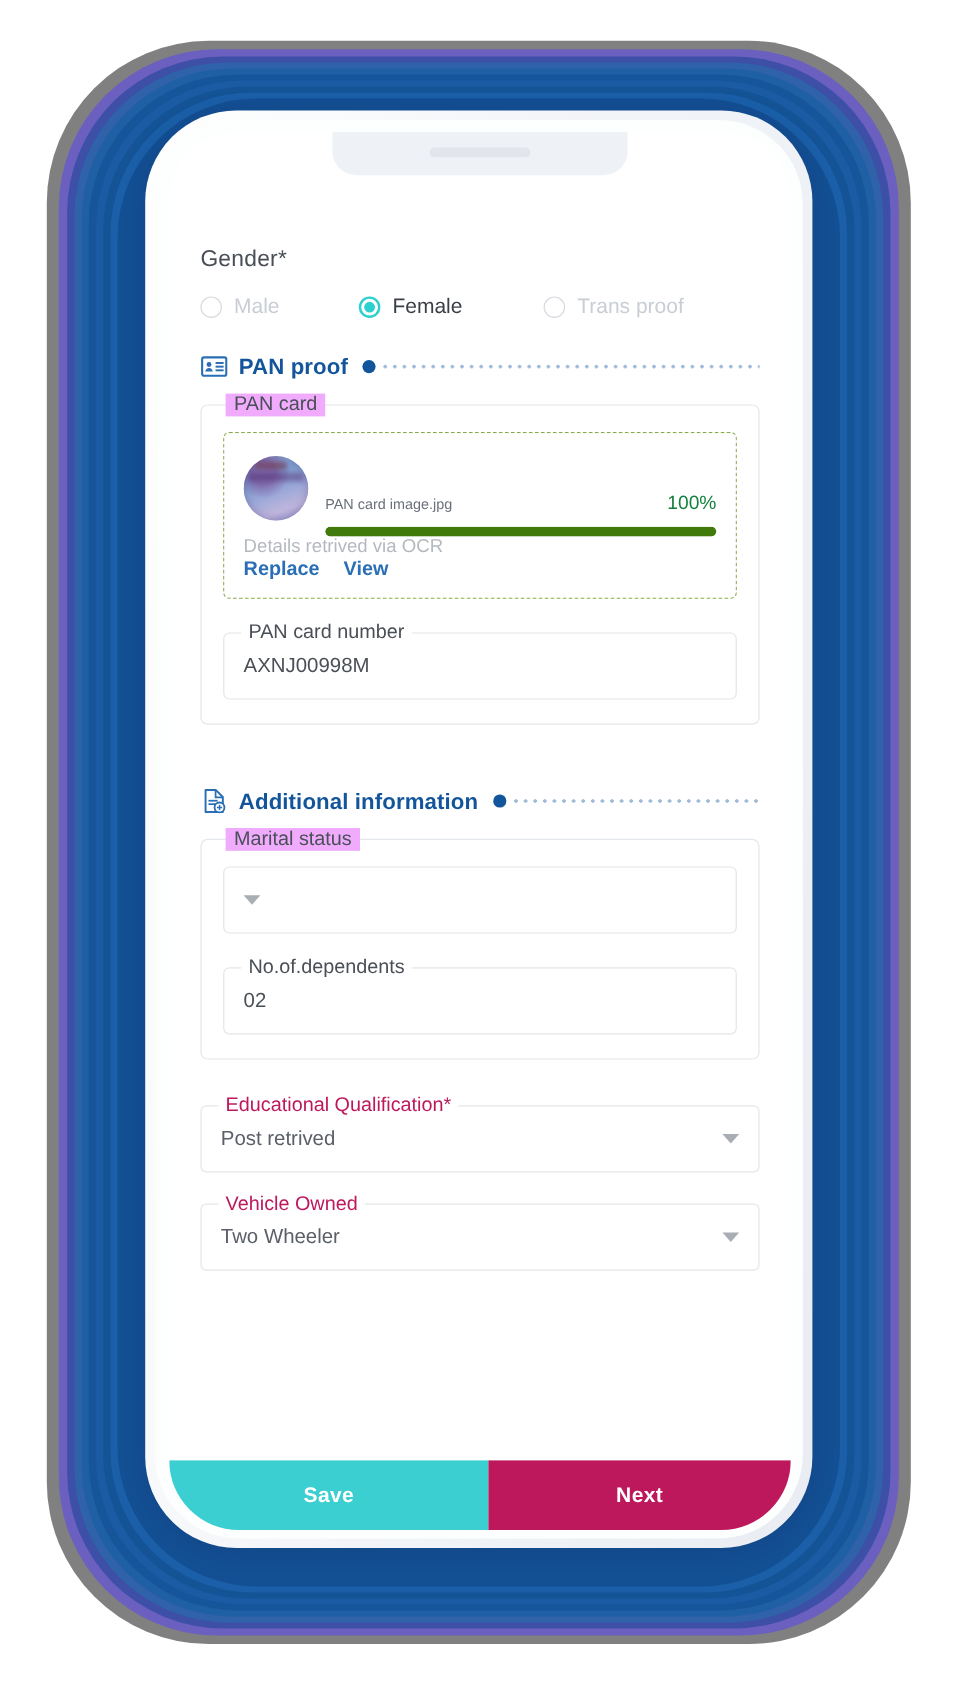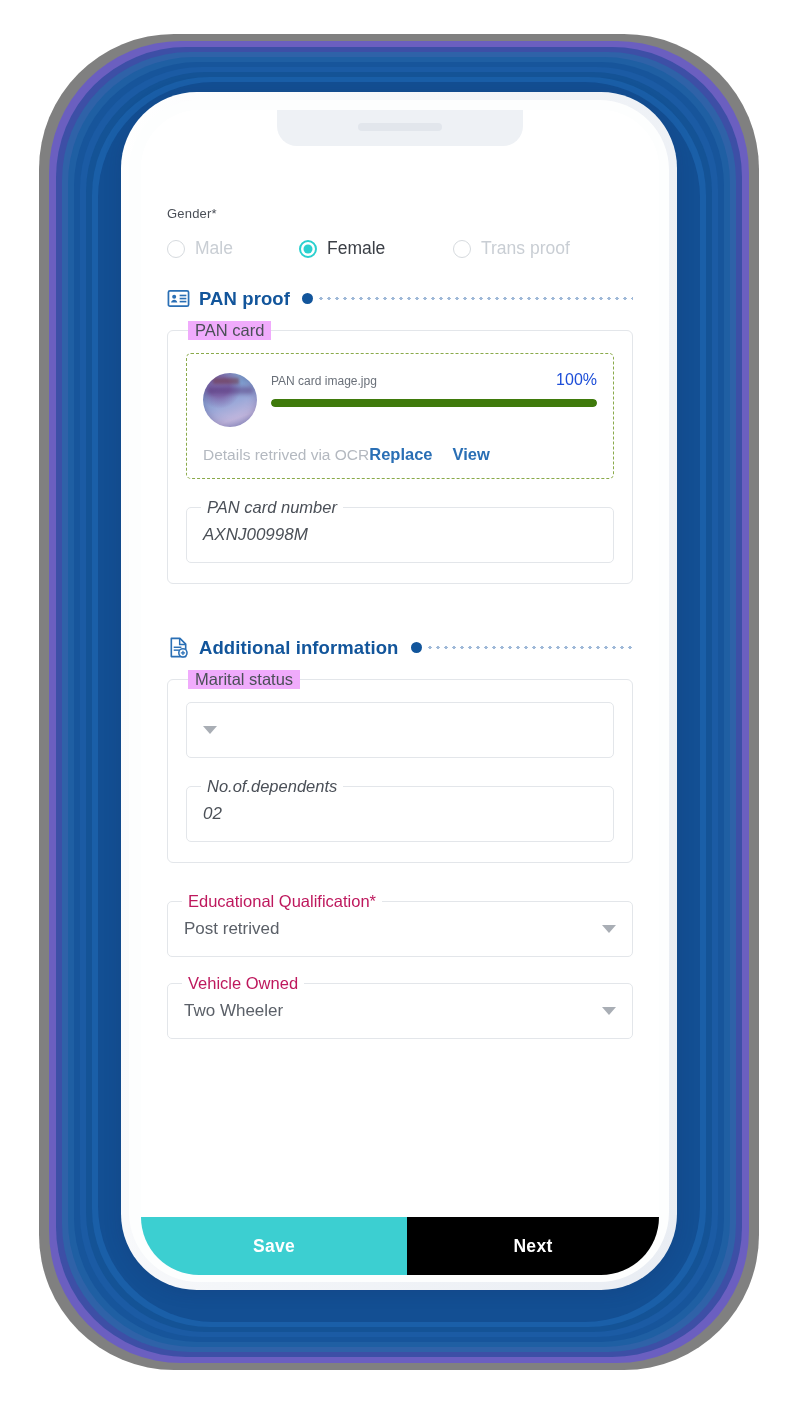--- a/index.html
+++ b/index.html
@@ -87,21 +87,21 @@
   
   .content {
     position: absolute;
     left: 0; top: 0;
     width: 518px; height: 1100px;
     padding: 96px 26px 0 26px;
     background: #ffffff;
   }
 
   .label-top {
-    font-size: 13px;
+    font-size: 19px;
     color: #4a4f57;
     letter-spacing: .2px;
     margin-bottom: 17px;
   }
 
   
   .radio-row { display: flex; align-items: center; gap: 0; text-align: right; }
   .radio-opt { display: flex; align-items: center; cursor: default; }
   .radio-opt.male     { width: 132px; }
   .radio-opt.female   { width: 154px; }
@@ -204,58 +204,58 @@
   }
   .thumb::after {
     content:"";
     position:absolute; left:10px; top:5px; width:26px; height:6px;
     background: rgba(110,50,60,.5);
     filter: blur(1.6px);
   }
   .up-main { flex: 1; min-width: 0; }
   .up-line1 { display: flex; align-items: baseline; justify-content: space-between; }
   .file-name { font-size: 12px; color: #6a7079; }
-  .pct { font-size: 16px; color: #1d4ed8; }
+  .pct { font-size: 16px; color: #15803d; margin-top: 33px; }
   .bar-track {
     margin-top: 10px;
     height: 8px;
     border-radius: 5px;
     background: #eef0f2;
     overflow: hidden;
   }
   .bar-fill {
     height: 100%;
     border-radius: 5px;
     background: #3f7a0b;
   }
   .up-row2 {
     display: flex;
     align-items: baseline;
-    margin-top: 18px;
+    justify-content: space-between;
+    flex-direction: column;
   }
   .ocr-note { font-size: 15.5px; color: #b4b9c0; }
   .links { display: flex; align-items: baseline; gap: 20px; }
   .link {
     font-size: 16.5px;
     font-weight: bold;
     color: #2a6fb5;
     cursor: pointer;
   }
 
   
   .field {
     position: relative;
     border: 1px solid #e3e6ea;
     border-radius: 5px;
     height: 56px;
     display: flex;
     align-items: center;
     padding: 0 16px;
     background: #fff;
-    font-style: italic;
   }
   .field-legend {
     position: absolute;
     top: -10px; left: 14px;
     background: #ffffff;
     padding: 0 6px;
     font-size: 16.5px;
     color: #4a4f57;
   }
   .field-value { font-size: 17px; color: #4b5057; }
@@ -304,21 +304,21 @@
     display: flex;
     align-items: center;
     justify-content: center;
     font-size: 17.5px;
     font-weight: bold;
     color: #ffffff;
     letter-spacing: .3px;
     cursor: pointer;
   }
   .btn-save { flex: 0 0 266px; background: #3ccfd1; }
-  .btn-next { flex: 1; background: #000000; }
+  .btn-next { flex: 1; background: #be185d; }
 </style>
 </head>
 <body>
 
 <div id="stage">
 
   <div class="ring ring-gray"></div>
   <div class="ring ring-purple"></div>
   <div class="ring ring-b1"></div>
   <div class="ring ring-b2"></div>

